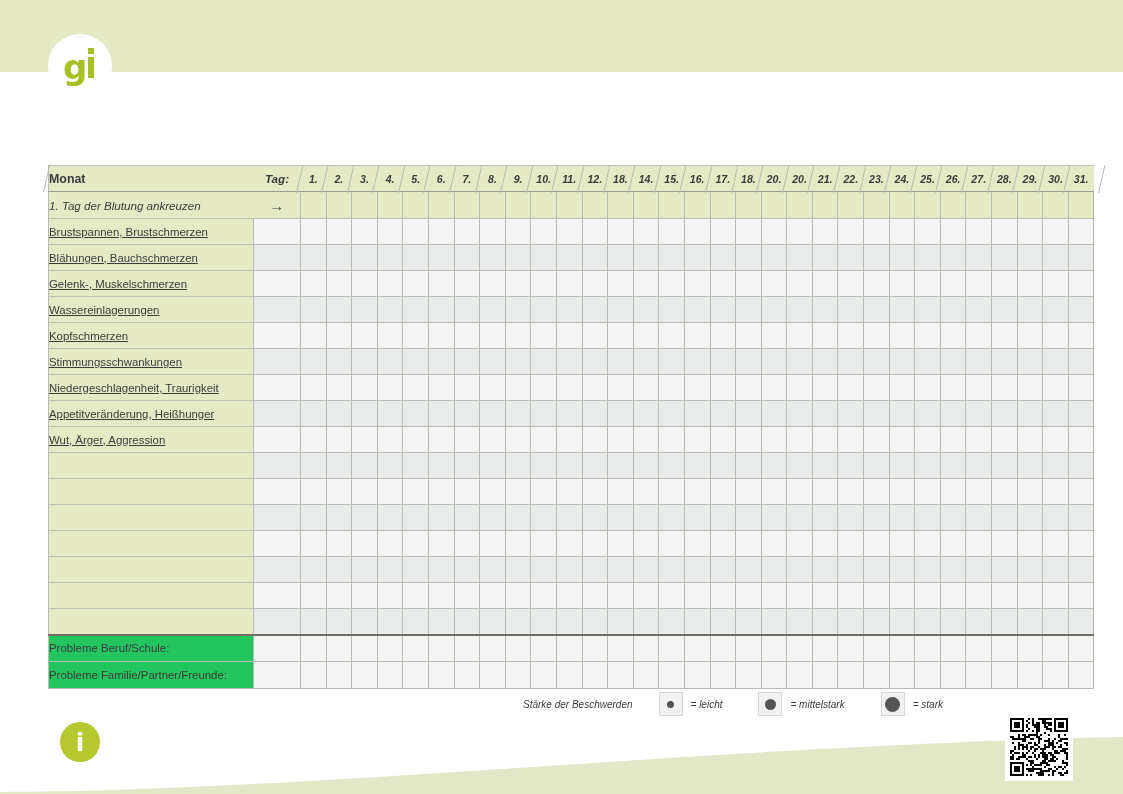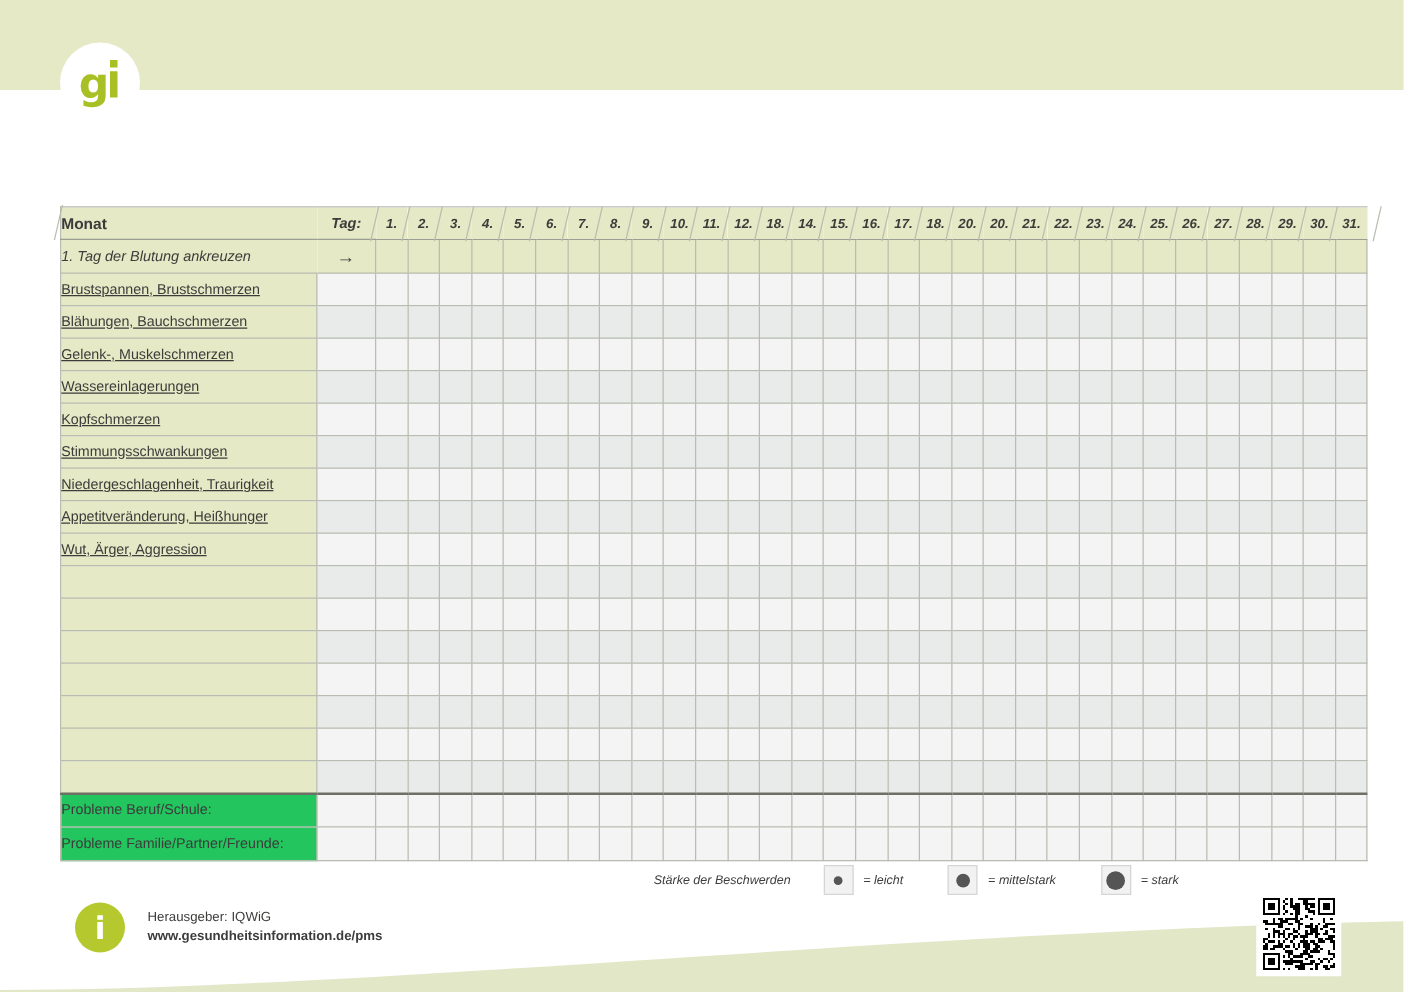--- a/index.html
+++ b/index.html
@@ -996,24 +996,20 @@
           <span class="box">
             <span class="dot" style="width:15px;height:15px;"></span>
           </span>
           <span class="txt">= stark</span>
         </span>
       </span>
   </div>
 
   <div class="footer">
     <div class="info-circle">i</div>
-    <div class="footer-text">
-      <div>Herausgeber: IQWiG</div>
-      <div class="url">www.gesundheitsinformation.de/pms</div>
-    </div>
   </div>
 
   <div class="qr-wrap">
     <svg width="58" height="58" viewBox="0 0 29 29" xmlns="http://www.w3.org/2000/svg" shape-rendering="crispEdges">
       <rect width="29" height="29" fill="#ffffff"></rect>
       <g fill="#000000" id="qrcells">
           <rect x="0" y="0" width="1" height="1"></rect>
           <rect x="1" y="0" width="1" height="1"></rect>
           <rect x="2" y="0" width="1" height="1"></rect>
           <rect x="3" y="0" width="1" height="1"></rect>

